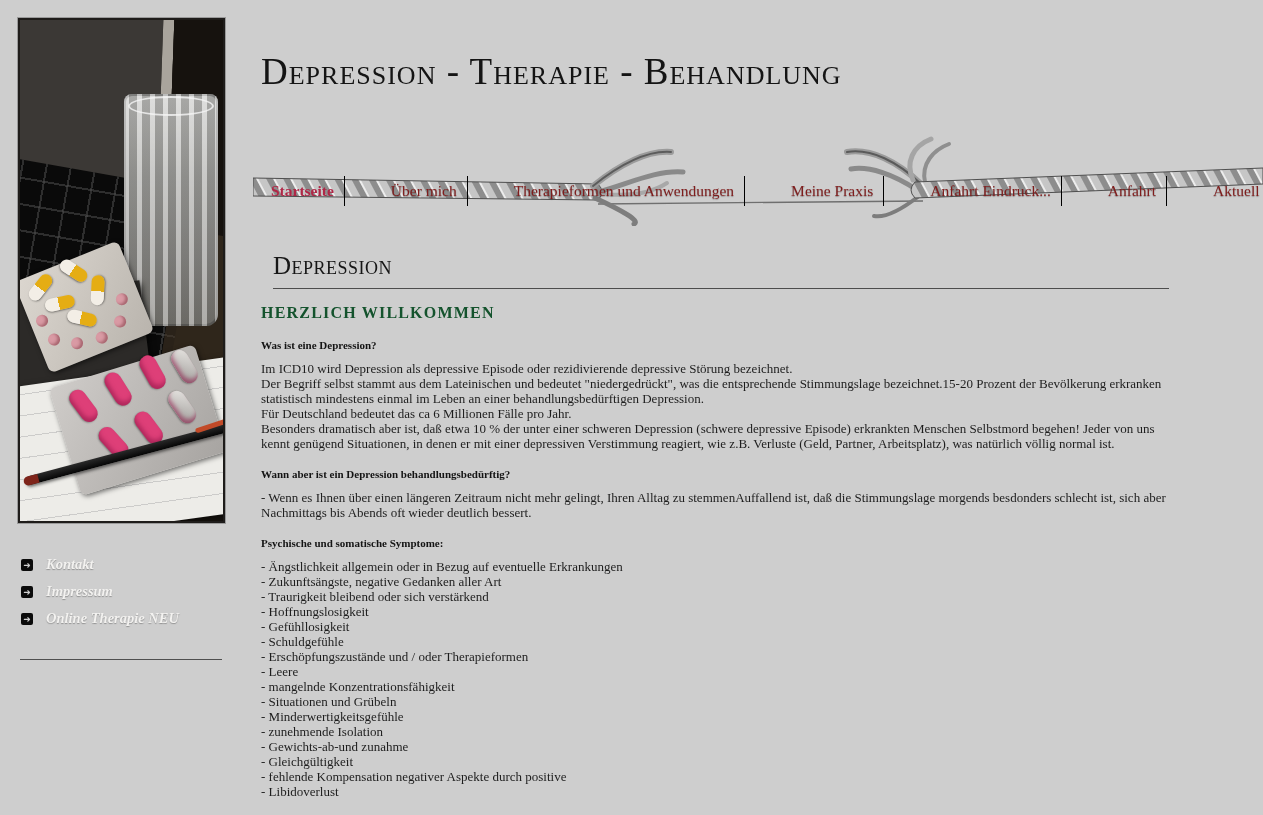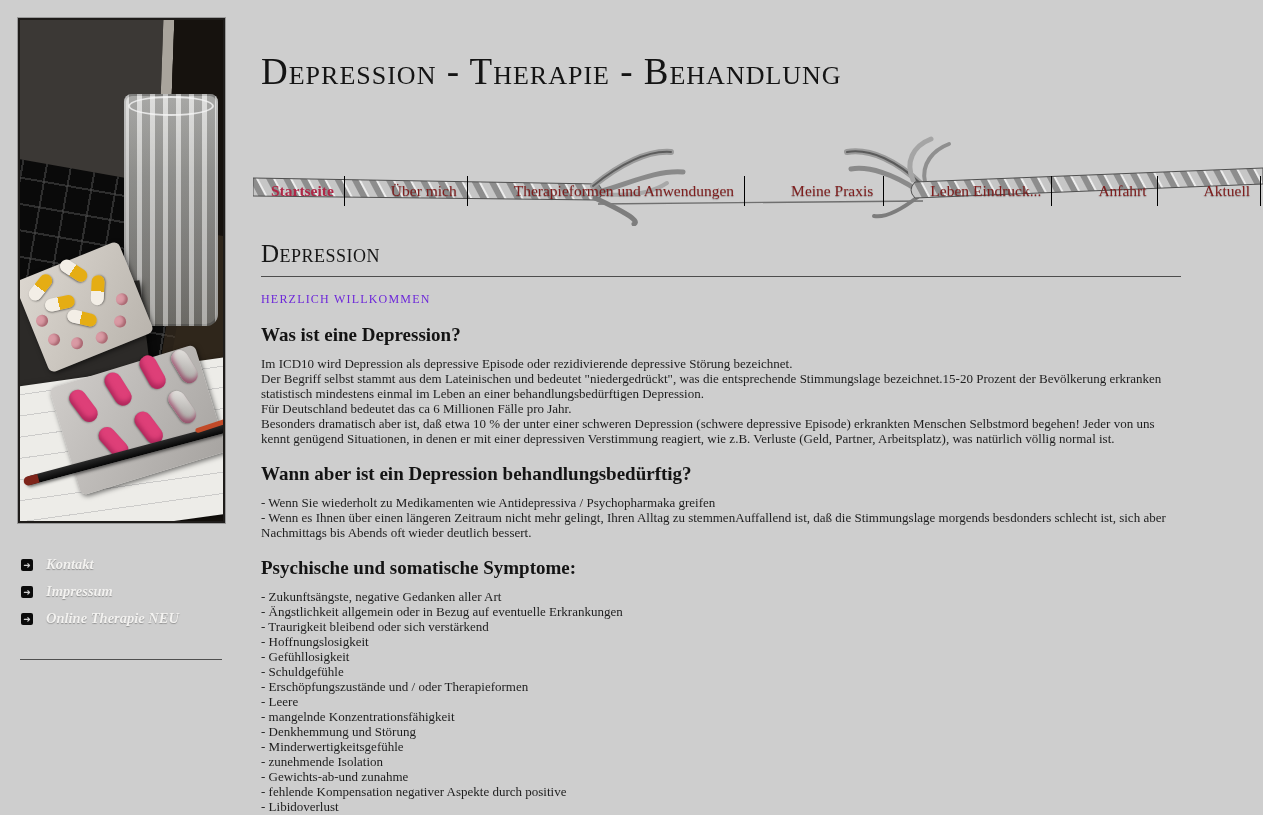--- a/index.html
+++ b/index.html
@@ -75,24 +75,24 @@
     font-size:37px;font-weight:400;font-variant:small-caps;letter-spacing:1px;color:#141414;}
   #rope{position:absolute;left:253px;top:122px;width:1010px;height:104px;}
   #main-nav{position:absolute;left:261px;top:176px;display:flex;height:30px;gap:36px;}
   .tab{display:flex;align-items:center;padding:0 10px;border-right:1px solid #000;
     color:#7f1d1d;font-size:15.5px;cursor:pointer;white-space:nowrap;
     text-shadow:0 1px 1px rgba(60,60,60,.4);}
   .tab.active{color:#b02747;font-weight:bold;text-shadow:none;}
 
   
   #content{position:absolute;left:261px;top:240px;width:920px;}
-  #section-title{margin:0;font-size:25px;font-weight:400;font-variant:small-caps;
+  #section-title{margin:12px;font-size:25px;font-weight:400;font-variant:small-caps;
     color:#161616;border-bottom:1px solid #4d4d4d;padding-bottom:8px;letter-spacing:.5px;}
-  #welcome{margin:15px 0 0;font-size:12px;font-weight:normal;letter-spacing:1.2px;color:#6d28d9;}
-  .sec-heading{margin:17px 0 10px;font-size:19px;font-weight:bold;color:#141414;}
+  #welcome{margin:15px 0 0;font-size:16px;font-weight:bold;letter-spacing:1.2px;color:#14532d;}
+  .sec-heading{margin:17px 0 10px;font-size:11px;font-weight:bold;color:#141414;}
   .line{font-size:13px;line-height:15px;color:#1d1d1d;}
 </style>
 </head>
 <body>
 
 <div id="sidebar-photo">
   <div class="ph laptop-screen"></div>
   <div class="ph laptop-hinge"></div>
   <div class="ph keyboard">
     <div class="key-light" style="position:absolute;left:40px;top:130px;"></div>
@@ -192,21 +192,21 @@
 
     <div class="tab">
       <span>Therapieformen und Anwendungen</span>
     </div>
 
     <div class="tab">
       <span>Meine Praxis</span>
     </div>
 
     <div class="tab">
-      <span>Leben Eindruck...</span>
+      <span>Anfahrt Eindruck...</span>
     </div>
 
     <div class="tab">
       <span>Anfahrt</span>
     </div>
 
     <div class="tab">
       <span>Aktuell</span>
     </div>
   </nav>
@@ -223,39 +223,39 @@
         <div class="line">Der Begriff selbst stammt aus dem Lateinischen und bedeutet "niedergedrückt", was die entsprechende Stimmungslage bezeichnet.15-20 Prozent der Bevölkerung erkranken statistisch mindestens einmal im Leben an einer behandlungsbedürftigen Depression.</div>
         <div class="line">Für Deutschland bedeutet das ca 6 Millionen Fälle pro Jahr.</div>
         <div class="line">Besonders dramatisch aber ist, daß etwa 10 % der unter einer schweren Depression (schwere depressive Episode) erkrankten Menschen Selbstmord begehen! Jeder von uns kennt genügend Situationen, in denen er mit einer depressiven Verstimmung reagiert, wie z.B. Verluste (Geld, Partner, Arbeitsplatz), was natürlich völlig normal ist.</div>
       </div>
   </section>
 
   <section>
     <h3 class="sec-heading">Wann aber ist ein Depression behandlungsbedürftig?</h3>
     <div>
 
-    <div class="line">- Wenn Sie wiederholt zu Medikamenten wie Antidepressiva / Psychopharmaka greifen</div>
         <div class="line">- Wenn es Ihnen über einen längeren Zeitraum nicht mehr gelingt, Ihren Alltag zu stemmenAuffallend ist, daß die Stimmungslage morgends besdonders schlecht ist, sich aber Nachmittags bis Abends oft wieder deutlich bessert.</div>
       </div>
   </section>
 
   <section>
     <h3 class="sec-heading">Psychische und somatische Symptome:</h3>
     <div>
 
-    <div class="line">- Zukunftsängste, negative Gedanken aller Art</div>
-        <div class="line">- Ängstlichkeit allgemein oder in Bezug auf eventuelle Erkrankungen</div>
+    <div class="line">- Ängstlichkeit allgemein oder in Bezug auf eventuelle Erkrankungen</div>
+        <div class="line">- Zukunftsängste, negative Gedanken aller Art</div>
         <div class="line">- Traurigkeit bleibend oder sich verstärkend</div>
         <div class="line">- Hoffnungslosigkeit</div>
         <div class="line">- Gefühllosigkeit</div>
         <div class="line">- Schuldgefühle</div>
         <div class="line">- Erschöpfungszustände und / oder Therapieformen</div>
         <div class="line">- Leere</div>
         <div class="line">- mangelnde Konzentrationsfähigkeit</div>
-        <div class="line">- Denkhemmung und Störung</div>
+        <div class="line">- Situationen und Grübeln</div>
         <div class="line">- Minderwertigkeitsgefühle</div>
         <div class="line">- zunehmende Isolation</div>
         <div class="line">- Gewichts-ab-und zunahme</div>
+        <div class="line">- Gleichgültigkeit</div>
         <div class="line">- fehlende Kompensation negativer Aspekte durch positive</div>
         <div class="line">- Libidoverlust</div>
       </div>
   </section>
 </main>
 
 </body></html>

